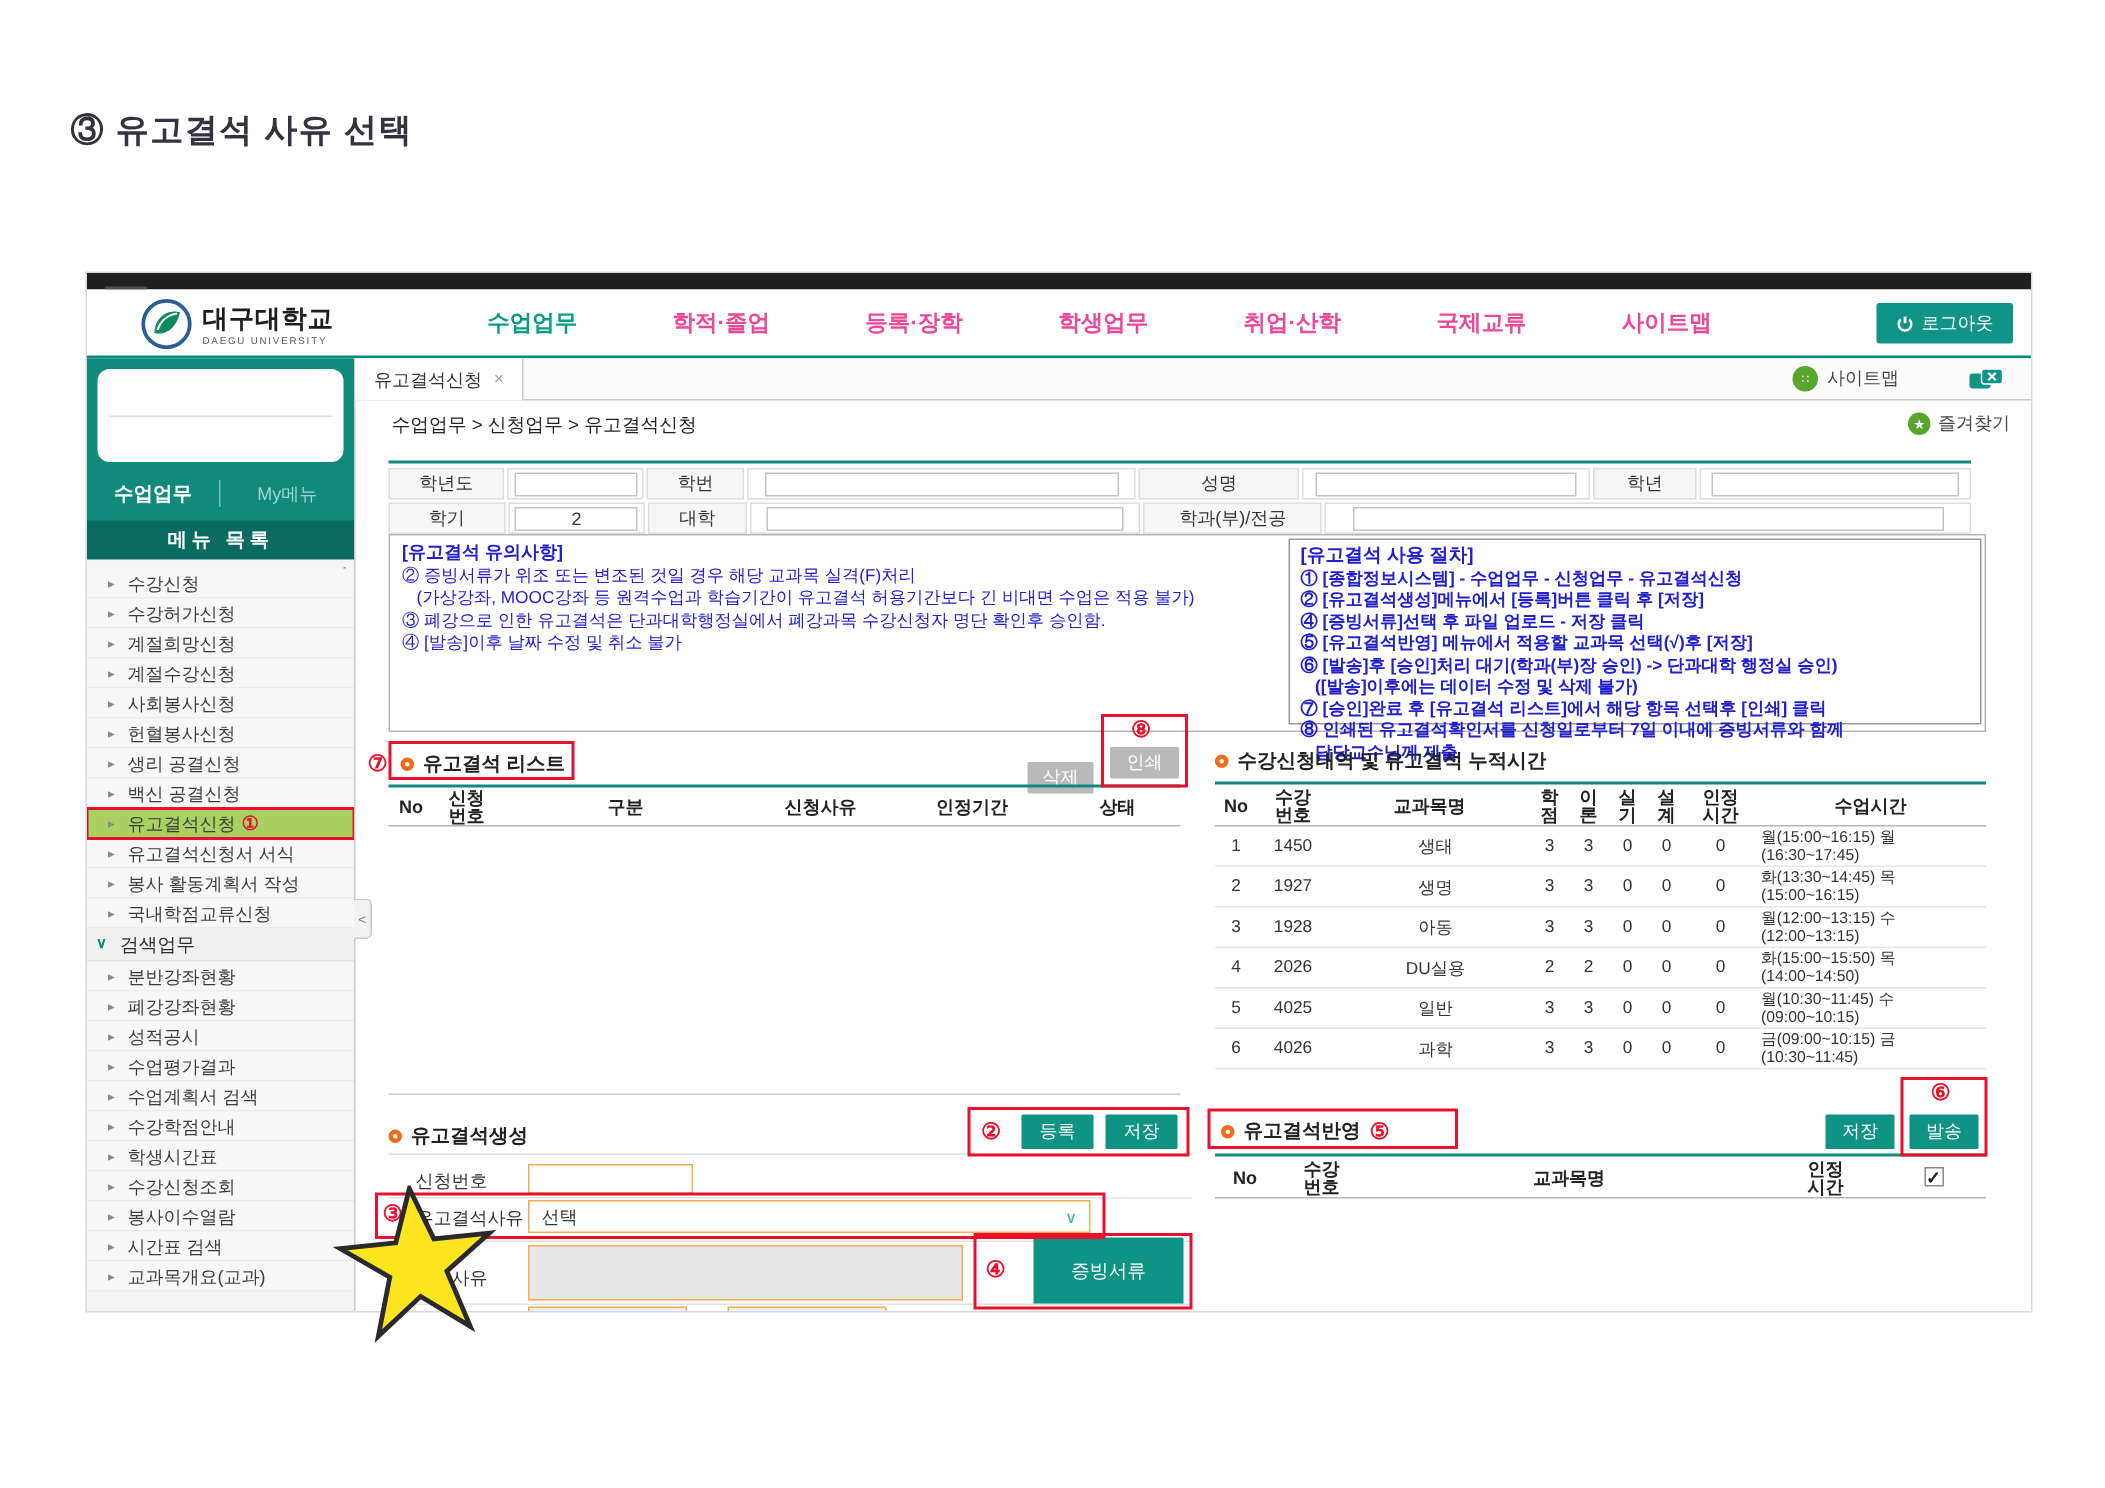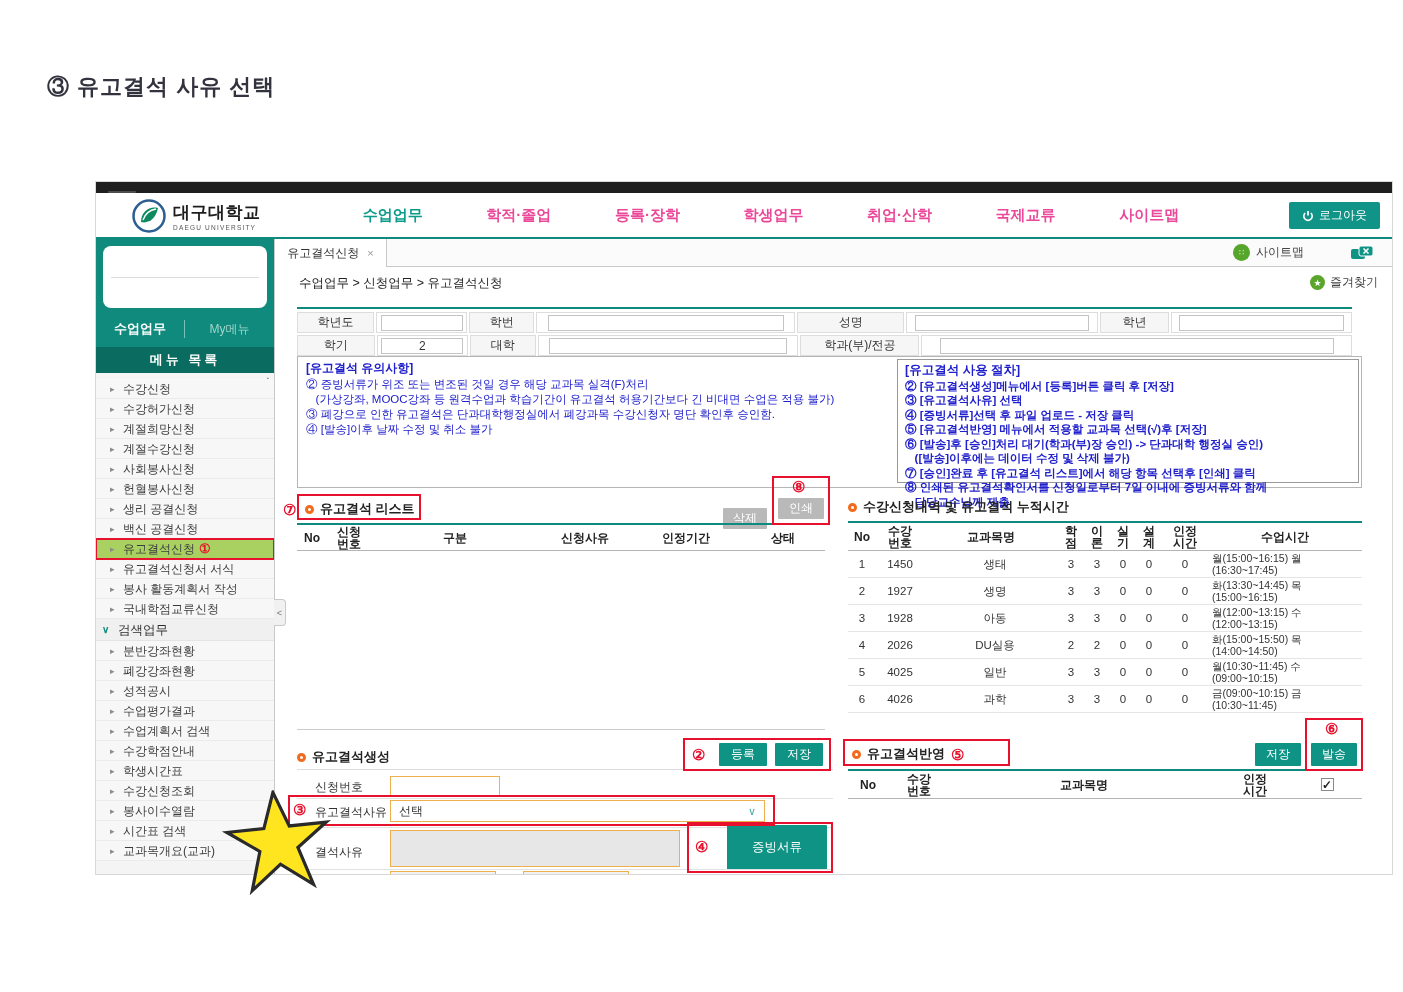--- a/index.html
+++ b/index.html
@@ -2,21 +2,21 @@
 <html><head>
 <meta charset="utf-8">
 <style>
   * { margin:0; padding:0; box-sizing:border-box; }
   html,body { width:1403px; height:992px; background:#fff; font-family:"Liberation Sans",sans-serif; overflow:hidden; }
   .page { position:relative; width:1403px; height:992px; background:#fff; }
 
   .page-title { position:absolute; left:47px; top:72px; font-size:22px; font-weight:700; color:#33333f; letter-spacing:1px; }
 
   
-  .window { position:absolute; left:57px; top:181px; width:1298px; height:694px; background:#fff; border:1px solid #d8d8d8; overflow:hidden;margin-left:38px; }
+  .window { position:absolute; left:57px; top:181px; width:1298px; height:694px; background:#fff; border:1px solid #d8d8d8; overflow:hidden; }
   .topbar { position:absolute; left:0; top:0; width:100%; height:11px; background:#1f1f1f; }
   .notch { position:absolute; left:12px; top:9px; width:28px; height:9px; background:#4d4d4d; border-radius:0 0 12px 12px; }
 
   .appheader { position:absolute; left:0; top:11px; width:100%; height:46px; background:#fff; border-bottom:2px solid #0f8a7e; }
   .logo { position:absolute; left:36px; top:6px; display:flex; align-items:center; gap:7px; }
   .logo-text b { display:block; font-size:17px; color:#1d1d1d; letter-spacing:0.5px; }
   .logo-text i { display:block; font-style:normal; font-size:6.5px; color:#555; letter-spacing:1.2px; }
   .nav { position:absolute; left:235px; top:0; width:880px; height:44px; display:flex; align-items:center; justify-content:space-around; }
   .nav-item { font-size:15px; font-weight:700; color:#ec4899; cursor:pointer; }
   .nav-item.active { color:#0a9c89; }
@@ -345,22 +345,22 @@
               <div class="nline">② 증빙서류가 위조 또는 변조된 것일 경우 해당 교과목 실격(F)처리</div>
               <div class="nline">   (가상강좌, MOOC강좌 등 원격수업과 학습기간이 유고결석 허용기간보다 긴 비대면 수업은 적용 불가)</div>
               <div class="nline">③ 폐강으로 인한 유고결석은 단과대학행정실에서 폐강과목 수강신청자 명단 확인후 승인함.</div>
               <div class="nline">④ [발송]이후 날짜 수정 및 취소 불가</div>
             </div>
         </div>
         <div class="notice-right">
           <div class="nt">[유고결석 사용 절차]</div>
           <div>
 
+          <div class="nline">① [종합정보시스템] - 수업업무 - 신청업무 - 유고결석신청</div>
               <div class="nline">② [유고결석생성]메뉴에서 [등록]버튼 클릭 후 [저장]</div>
-              <div class="nline">③ [유고결석사유] 선택</div>
               <div class="nline">④ [증빙서류]선택 후 파일 업로드 - 저장 클릭</div>
               <div class="nline">⑤ [유고결석반영] 메뉴에서 적용할 교과목 선택(√)후 [저장]</div>
               <div class="nline">⑥ [발송]후 [승인]처리 대기(학과(부)장 승인) -&gt; 단과대학 행정실 승인)</div>
               <div class="nline">   ([발송]이후에는 데이터 수정 및 삭제 불가)</div>
               <div class="nline">⑦ [승인]완료 후 [유고결석 리스트]에서 해당 항목 선택후 [인쇄] 클릭</div>
               <div class="nline">⑧ 인쇄된 유고결석확인서를 신청일로부터 7일 이내에 증빙서류와 함께</div>
               <div class="nline">   담당교수님께 제출</div>
             </div>
         </div>
       </div>

